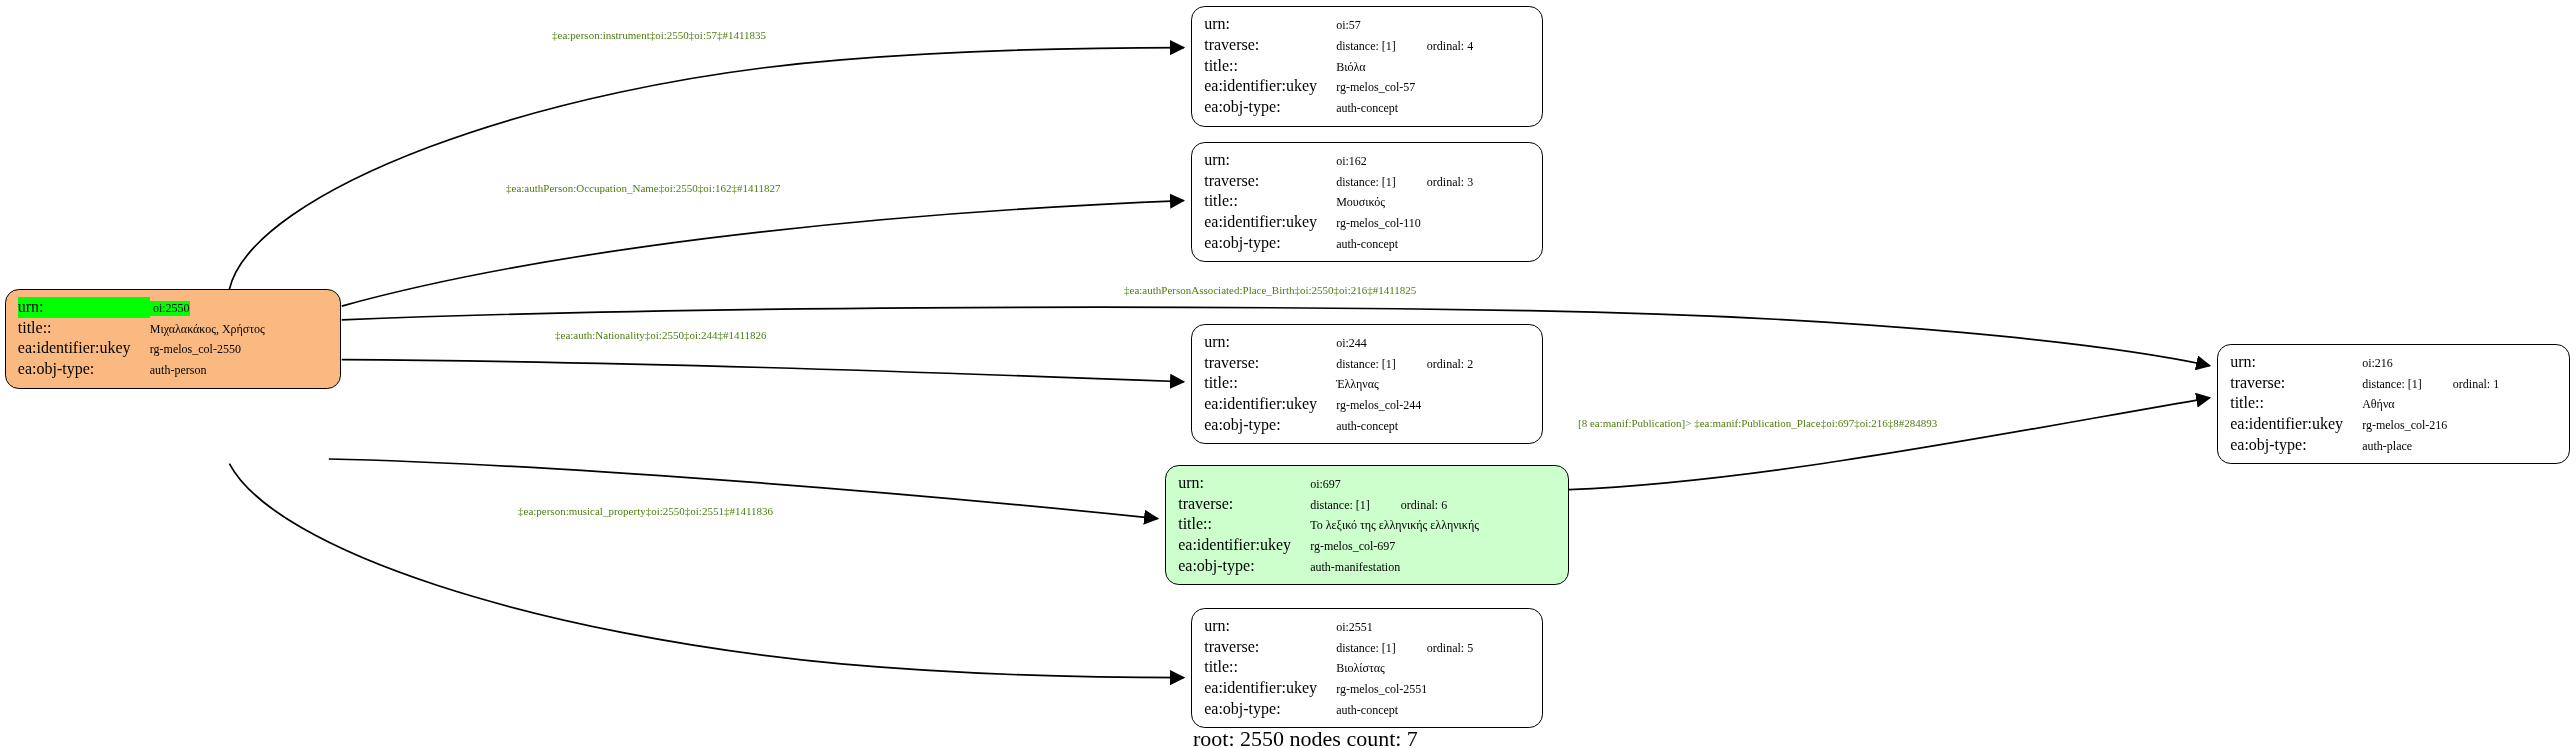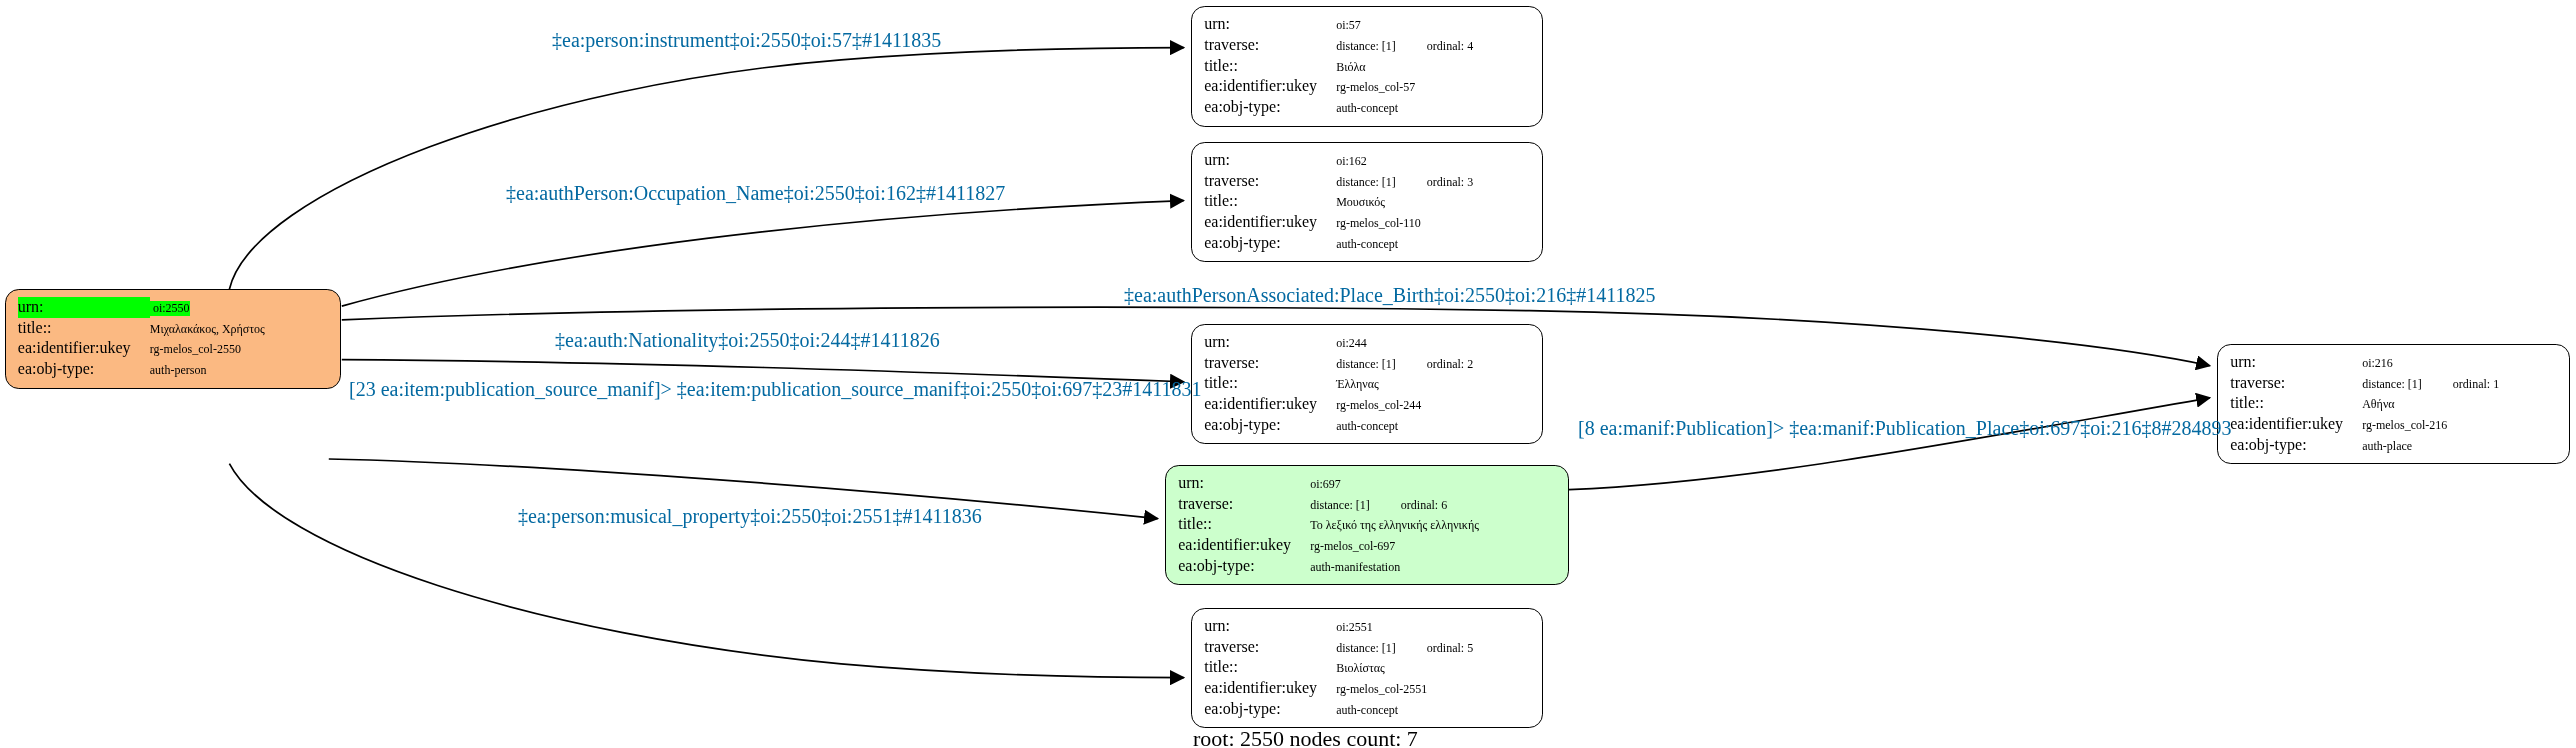--- a/index.html
+++ b/index.html
@@ -17,21 +17,21 @@
   .k{font-size:16px;color:#000;width:132px;flex:0 0 132px;}
   .v{font-size:12px;color:#000;}
   .v .ord{display:inline-block;margin-left:31px;text-align:right;}
   .row.urn-row{background:transparent;}
   .node.root .row.urn-row{background:transparent;}
   .node.root .row.urn-row .k,
   .node.root .row.urn-row .v{background:#00ff00;}
   .node.root .row.urn-row .k{padding-right:0;}
   .node.root .row.urn-row .v{padding-left:3.1px;}
 
-  .edge-label{position:absolute;font-size:20px;color:#0369a1;white-space:nowrap;}
+  .edge-label{position:absolute;font-size:11px;color:#4d7c0f;white-space:nowrap;}
   .caption{position:absolute;font-size:22px;color:#000;white-space:nowrap;}
 </style>
 </head>
 <body>
 
 <div id="graph">
 
   <svg class="edges" viewBox="0 0 3369 979" xmlns="http://www.w3.org/2000/svg">
     <defs>
       <marker id="arrow" viewBox="0 0 10 10" refX="9" refY="5" markerWidth="9" markerHeight="9" orient="auto-start-reverse">
@@ -208,20 +208,19 @@
     <div class="row">
       <span class="k">ea:obj-type:</span>
       <span class="v">auth-place</span>
     </div>
   </div>
 
   <div class="edge-label" style="left:552px;top:29px;">‡ea:person:instrument‡oi:2550‡oi:57‡#1411835</div>
   <div class="edge-label" style="left:506px;top:182px;">‡ea:authPerson:Occupation_Name‡oi:2550‡oi:162‡#1411827</div>
   <div class="edge-label" style="left:1124px;top:284px;">‡ea:authPersonAssociated:Place_Birth‡oi:2550‡oi:216‡#1411825</div>
   <div class="edge-label" style="left:555px;top:329px;">‡ea:auth:Nationality‡oi:2550‡oi:244‡#1411826</div>
-  <div class="edge-label" style="left:349px;top:378px;">[23 ea:item:publication_source_manif]&gt; ‡ea:item:publication_source_manif‡oi:2550‡oi:697‡23#1411831</div>
   <div class="edge-label" style="left:518px;top:505px;">‡ea:person:musical_property‡oi:2550‡oi:2551‡#1411836</div>
   <div class="edge-label" style="left:1578px;top:417px;">[8 ea:manif:Publication]&gt; ‡ea:manif:Publication_Place‡oi:697‡oi:216‡8#284893</div>
 
   <div class="caption" style="left:1193px;top:726px;">root: 2550 nodes count: 7</div>
 
 </div>
 
 
 </body></html>

